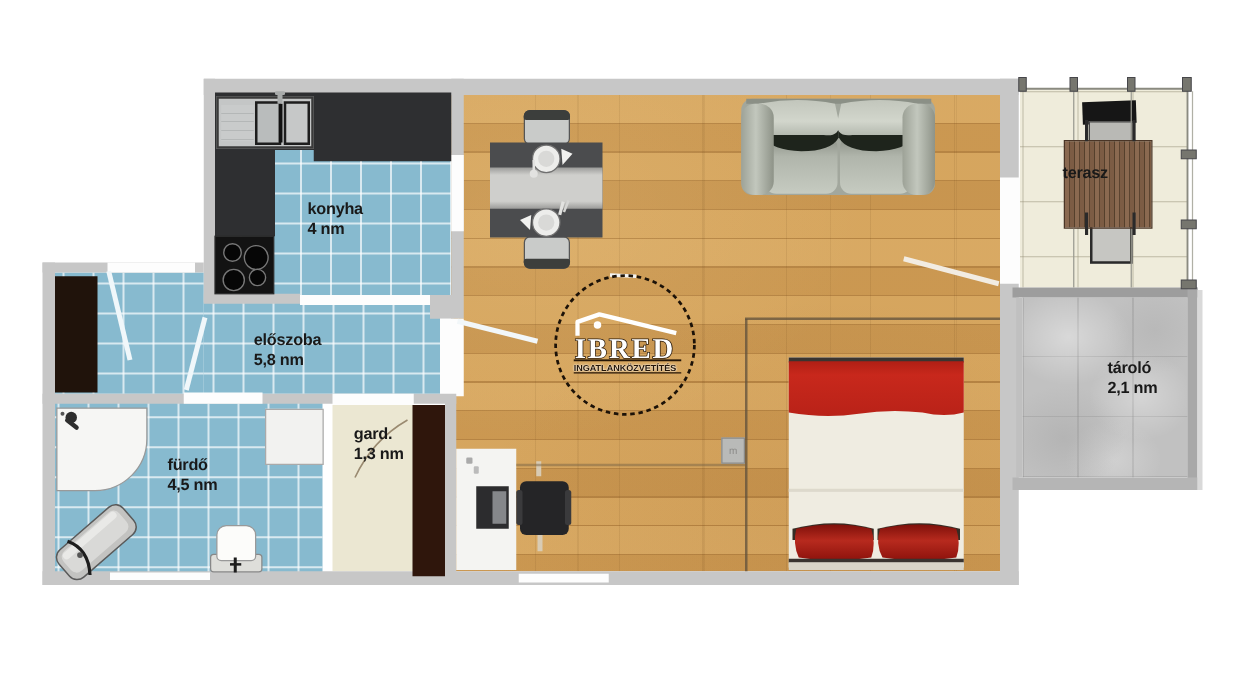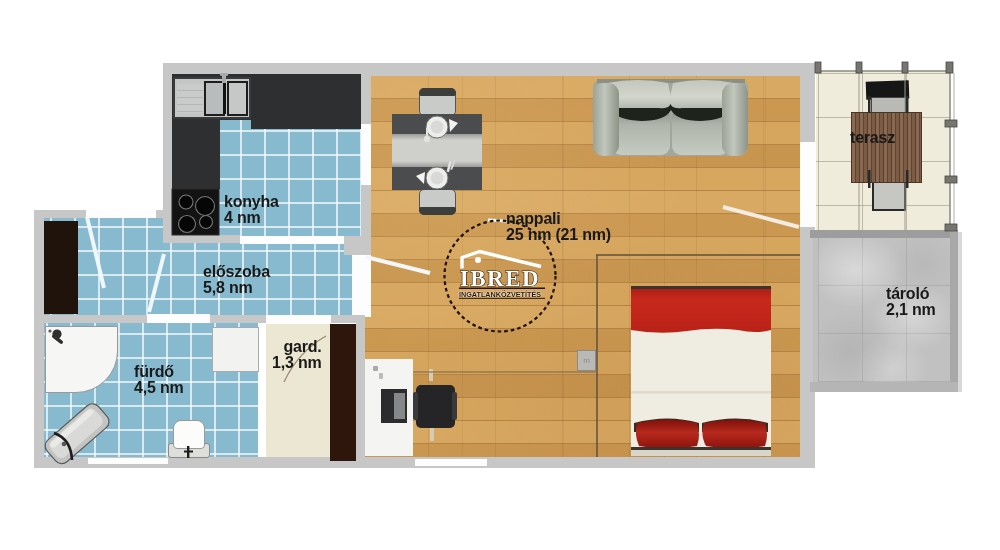--- a/index.html
+++ b/index.html
@@ -35,21 +35,21 @@
 .stone{position:absolute;background-color:#c1c1c1;
   background-image:
     radial-gradient(70px 55px at 28% 22%, rgba(255,255,255,.38), transparent 70%),
     radial-gradient(60px 50px at 72% 55%, rgba(255,255,255,.32), transparent 70%),
     radial-gradient(70px 60px at 25% 78%, rgba(165,165,165,.45), transparent 70%),
     radial-gradient(55px 50px at 80% 18%, rgba(172,172,172,.4), transparent 70%),
     radial-gradient(55px 45px at 55% 90%, rgba(238,238,238,.35), transparent 70%),
     repeating-linear-gradient(0deg, rgba(130,130,130,.3) 0 1px, transparent 1px 48px),
     repeating-linear-gradient(90deg, rgba(130,130,130,.3) 0 1px, transparent 1px 44px)
 }
-.lbl{position:absolute;color:#191919;font-weight:bold;font-size:16px;line-height:15.8px;white-space:nowrap;letter-spacing:-0.2px;}
+.lbl{position:absolute;color:#191919;font-weight:bold;font-size:13px;line-height:15.8px;white-space:nowrap;letter-spacing:-0.2px;}
 .sill{position:absolute;background:#fdfdfd;}
 svg{position:absolute;left:0;top:0;}
 </style>
 </head>
 <body>
 <div id="plan">
 
   <div class="tile" style="left:172px;top:76px;width:189px;height:162px;background-position:20px 6px;"></div>
   <div class="tile" style="left:44px;top:218px;width:119px;height:97px;background-position:6px 8px;"></div>
   <div class="tile" style="left:163px;top:242px;width:189px;height:73px;background-position:7px 8px;"></div>
@@ -258,20 +258,19 @@
   <svg width="1000" height="550" viewBox="0 0 1000 550">
     <circle cx="500" cy="276" r="55.5" fill="none" stroke="#1c1208" stroke-width="2.2" stroke-dasharray="3.6 3"></circle>
     <path d="M 462 268.5 L 462 257.5 L 479.5 251.5 L 541 266.5" fill="none" stroke="#fff" stroke-width="3.4" stroke-linejoin="round"></path>
     <circle cx="478" cy="260" r="3" fill="#fff"></circle>
     <text x="500" y="286" text-anchor="middle" font-family="Liberation Serif, serif" font-weight="bold" font-size="23" fill="#fff" stroke="#241506" stroke-width="1.2" paint-order="stroke" letter-spacing="1.5">IBRED</text>
     <rect x="459" y="287.5" width="86" height="1.5" fill="#241506"></rect>
     <text x="500" y="296.8" text-anchor="middle" font-family="Liberation Sans, sans-serif" font-weight="bold" font-size="7" fill="#241506" textLength="82" lengthAdjust="spacingAndGlyphs" style="text-shadow:0 0 2px #fff,0 0 1px #fff;">INGATLANKÖZVETÍTÉS</text>
     <rect x="459" y="297.8" width="86" height="1" fill="#241506"></rect>
   </svg>
 
-  <div class="lbl" style="left:224px;top:159px;margin-top:35px;">konyha<br>4 nm</div>
+  <div class="lbl" style="left:246px;top:159px;">konyha<br>4 nm</div>
   <div class="lbl" style="left:203px;top:264px;">előszoba<br>5,8 nm</div>
   <div class="lbl" style="left:134px;top:364px;">fürdő<br>4,5 nm</div>
-  <div class="lbl" style="left:272px;top:339px;text-align:right;">gard.<br>1,3 nm</div>
-  <div class="lbl" style="left:506px;top:211px;">nappali<br>25 nm (21 nm)</div>
+  <div class="lbl" style="left:283px;top:339px;">gard.<br>1,3 nm</div>
   <div class="lbl" style="left:850px;top:130px;">terasz</div>
   <div class="lbl" style="left:886px;top:286px;">tároló<br>2,1 nm</div>
 </div>
 
 </body></html>

